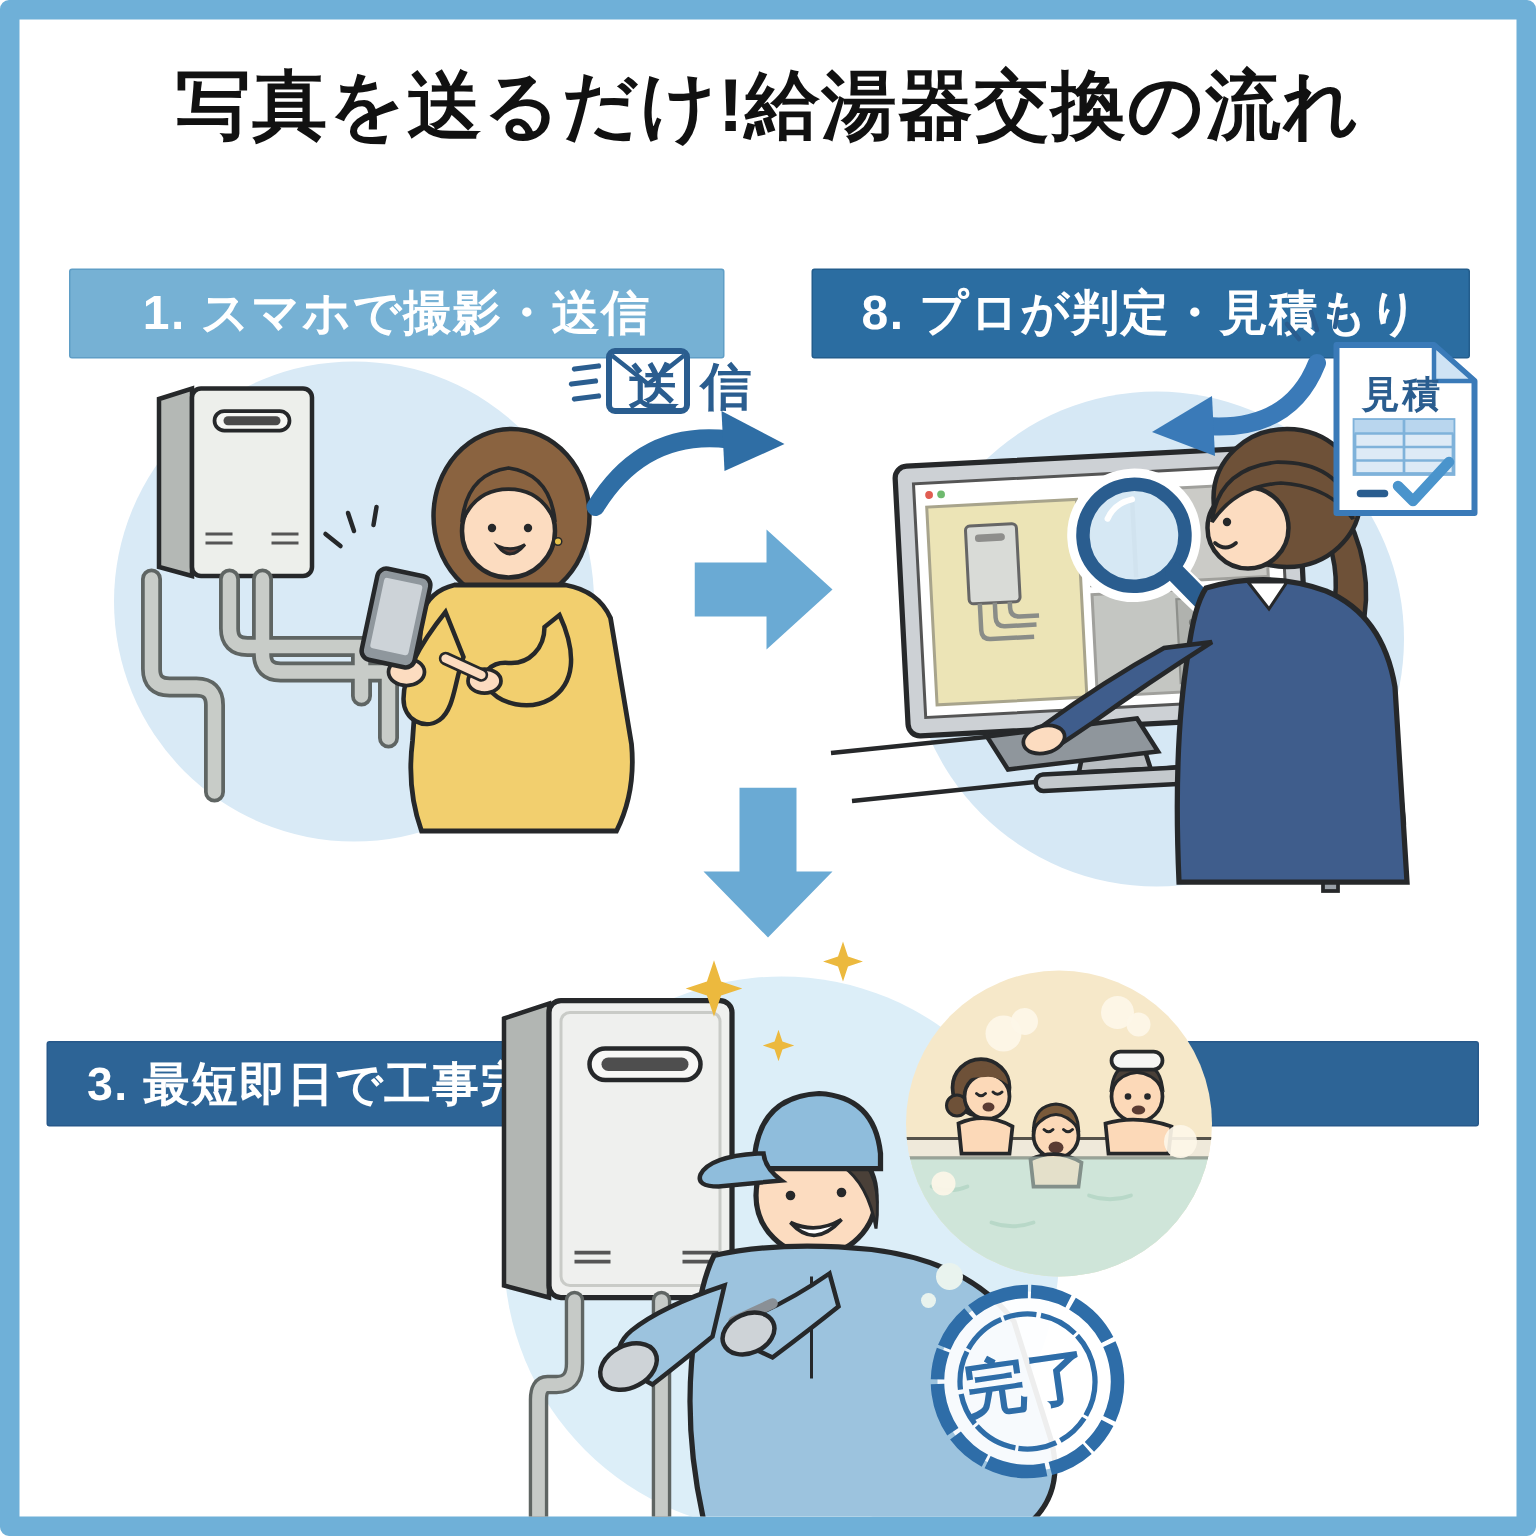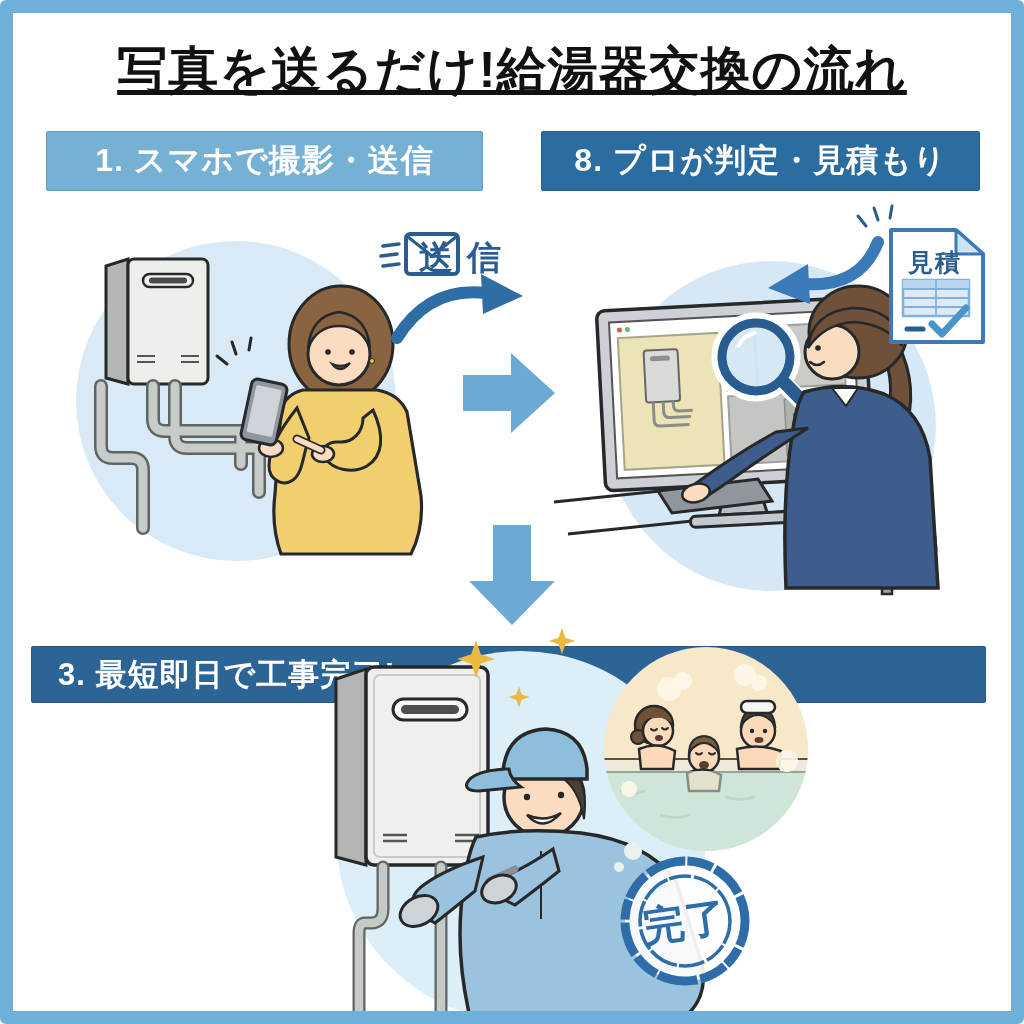--- a/index.html
+++ b/index.html
@@ -33,30 +33,30 @@
     overflow:hidden;
   }
   .title{
     position:absolute;left:0;top:24px;width:998px;
     margin:0;
     text-align:center;
     font-size:50px;
     font-weight:900;
     letter-spacing:1px;
     color:#111111;
-    text-decoration:underline;
   }
   .banner{
     position:absolute;
     display:flex;align-items:center;justify-content:center;
     color:#ffffff;
     font-weight:800;
     font-size:32px;
     letter-spacing:1px;
     border-radius:2px;
+    margin-top:48px;
   }
   .b1{left:33px;top:118px;width:435px;height:58px;background:var(--b1);border:1px solid #5f9ec6;}
   .b2{left:528px;top:118px;width:437px;height:58px;background:var(--b2);border:1px solid #235d8c;}
   .b3{
     left:18px;top:633px;width:955px;height:57px;
     background:var(--b3);border:1px solid #27588a;
     justify-content:flex-start;
     padding-left:26px;box-sizing:border-box;
     font-size:31px;
     z-index:1;

